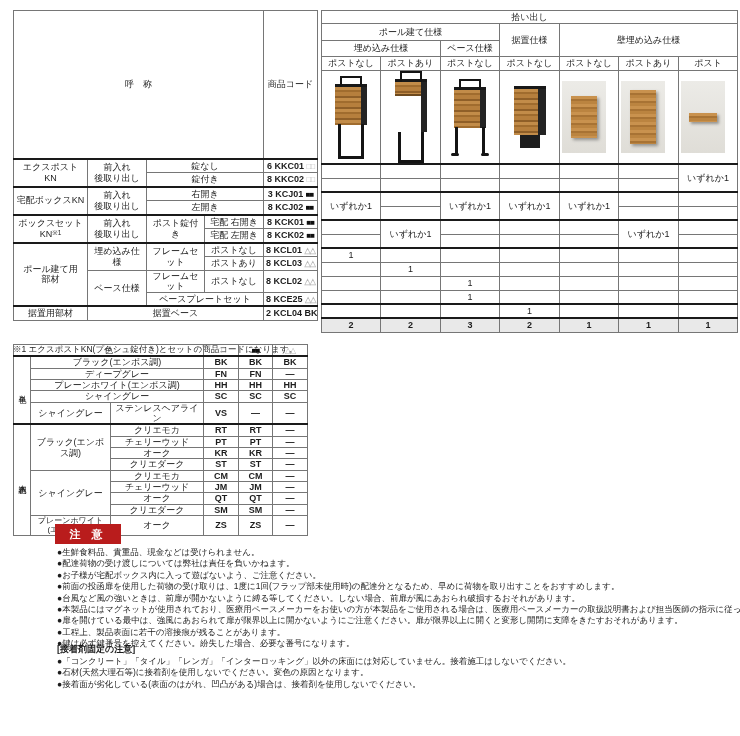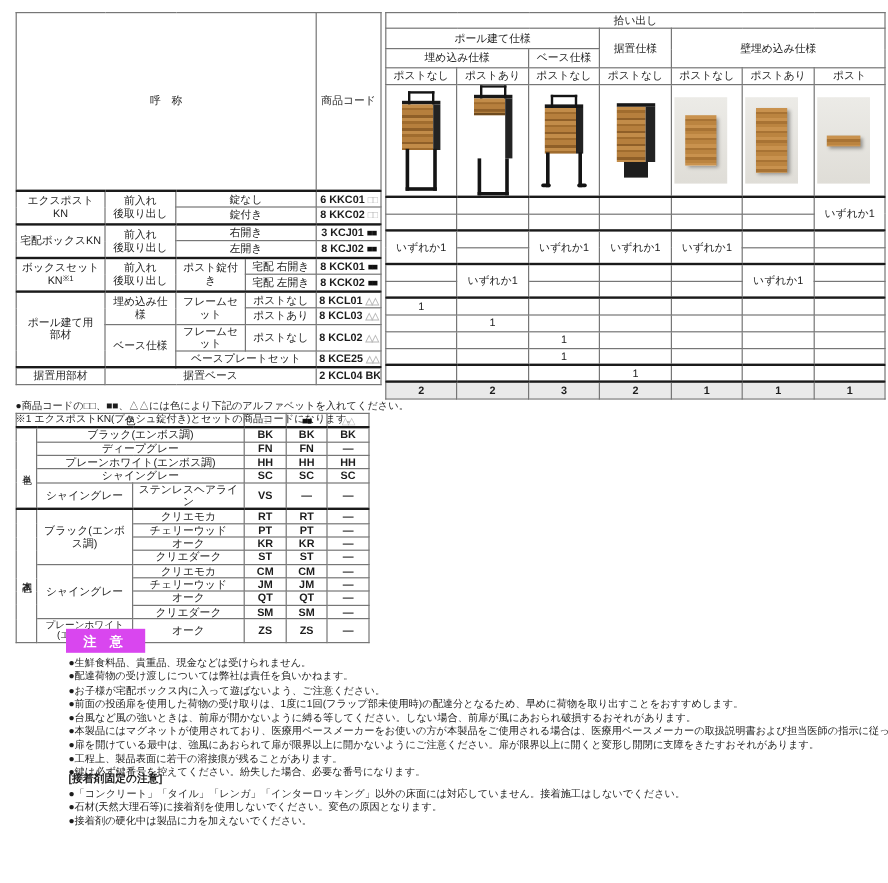--- a/index.html
+++ b/index.html
@@ -9,21 +9,21 @@
   td{border:1px solid #767676;padding:0 2px;text-align:center;vertical-align:middle;
      font-size:9px;line-height:1.15;overflow:hidden;}
   .tbl{position:absolute;border:1px solid #ec4899;}
   .tt{border-top:2px solid #1a1a1a !important;}
   .code{font-weight:bold;white-space:nowrap;}
   .sym-open{color:#b9b9b9;font-size:8px;letter-spacing:-1px;}
   .sym-fill{color:#101010;font-size:8px;letter-spacing:-1px;}
   .totals td{background:#e9e9e9;font-weight:bold;}
   .vlabel{writing-mode:vertical-rl;text-orientation:upright;font-size:8px;letter-spacing:1px;padding:0;}
   .note-line{position:absolute;font-size:8.5px;white-space:nowrap;}
-  .badge{position:absolute;left:55px;top:524px;width:66px;height:20px;background:#d946ef;
+  .badge{position:absolute;left:55px;top:524px;width:66px;height:20px;background:#b91c1c;
          color:#fff;font-weight:bold;font-size:11px;display:flex;align-items:center;
          justify-content:center;letter-spacing:4px;}
   .bullets{position:absolute;left:57px;font-size:8.5px;line-height:11.4px;white-space:nowrap;}
   .sec-title{position:absolute;left:57px;font-size:9px;font-weight:bold;white-space:nowrap;}
   
   .imgcell{vertical-align:middle;}
   .prod{position:relative;display:inline-block;}
   .wood{background:repeating-linear-gradient(180deg,#c28c49 0 3px,#a06c2e 3px 5px,#b67f3d 5px 9px,#8f5f28 9px 11px);}
   .woodv{background:repeating-linear-gradient(180deg,#c9924e 0 3px,#a87334 3px 5px,#bb8440 5px 8px);}
   .boxwrap{display:flex;flex-direction:column;align-items:center;}
@@ -323,21 +323,20 @@
       <td class="tt">3</td>
       <td class="tt">2</td>
       <td class="tt">1</td>
       <td class="tt">1</td>
       <td class="tt">1</td>
     </tr>
   </tbody>
     </table>
 
   <div class="note-line" style="left:13px;top:316px;margin-top:28px;">※1 エクスポストKN(プッシュ錠付き)とセットの商品コードになります。</div>
-  <div class="note-line" style="left:13px;top:333px;">●商品コードの□□、■■、△△には色により下記のアルファベットを入れてください。</div>
 
   <table class="tbl" style="left:13px;top:344px;width:294px;">
     <colgroup>
         <col style="width:17px">
         <col style="width:80px">
         <col style="width:93px">
         <col style="width:35px">
         <col style="width:34px">
         <col style="width:35px">
       </colgroup>
@@ -451,16 +450,16 @@
     <div>●本製品にはマグネットが使用されており、医療用ペースメーカーをお使いの方が本製品をご使用される場合は、医療用ペースメーカーの取扱説明書および担当医師の指示に従ってください。</div>
     <div>●扉を開けている最中は、強風にあおられて扉が限界以上に開かないようにご注意ください。扉が限界以上に開くと変形し開閉に支障をきたすおそれがあります。</div>
     <div>●工程上、製品表面に若干の溶接痕が残ることがあります。</div>
     <div>●鍵は必ず鍵番号を控えてください。紛失した場合、必要な番号になります。</div>
   </div>
 
   <div class="sec-title" style="top:643px;">[接着剤固定の注意]</div>
   <div class="bullets" style="top:656px;">
     <div>●「コンクリート」「タイル」「レンガ」「インターロッキング」以外の床面には対応していません。接着施工はしないでください。</div>
     <div>●石材(天然大理石等)に接着剤を使用しないでください。変色の原因となります。</div>
-    <div>●接着剤の硬化中は製品に力を加えないでください。</div>
+    <div>●接着面が劣化している(表面のはがれ、凹凸がある)場合は、接着剤を使用しないでください。</div>
   </div>
 
 </div>
 
 </body></html>

